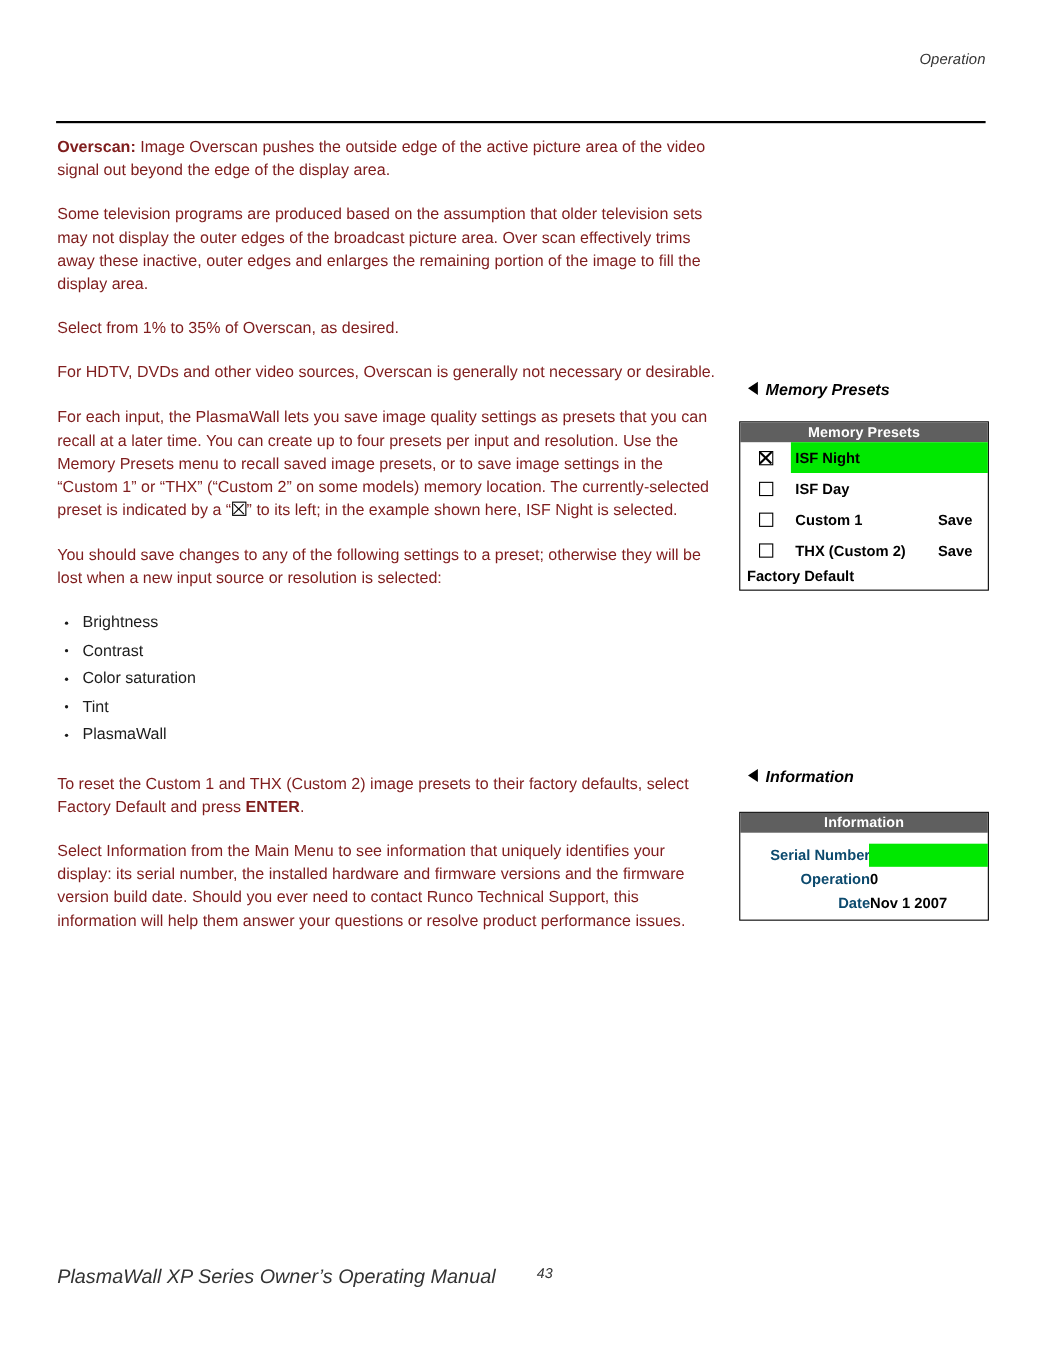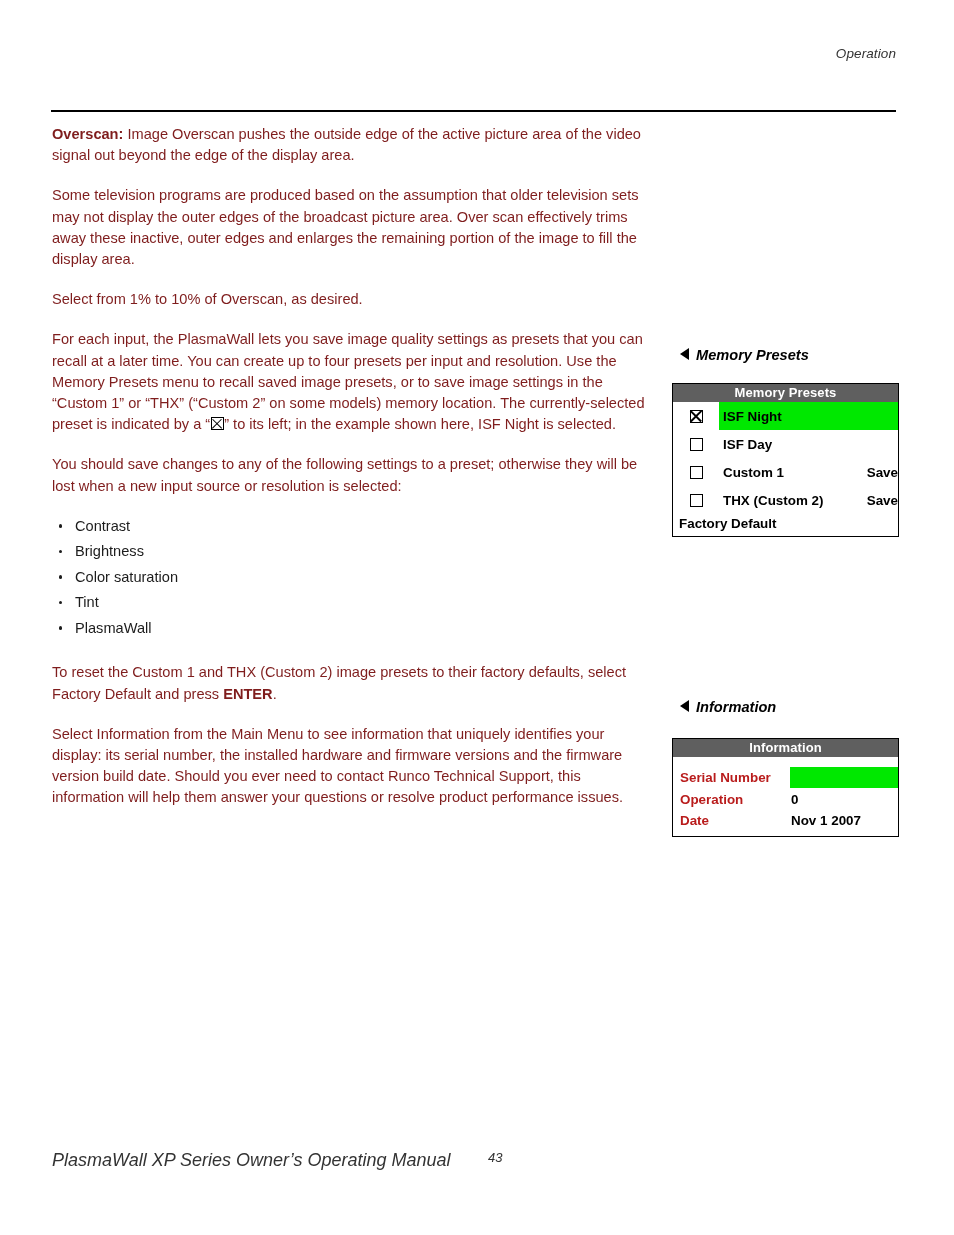--- a/index.html
+++ b/index.html
@@ -195,43 +195,45 @@
   .mp-label {
     font-weight: bold;
     font-size: 13.4px;
     color: #000;
   }
   .mp-save {
     font-weight: bold;
     font-size: 13.4px;
     color: #000;
     margin-left: auto;
+    margin-right: 14px;
   }
 
   .mp-footer {
     font-weight: bold;
     font-size: 13.4px;
     color: #000;
     padding: 2px 0 5px 6px;
   }
 
   
   .info-body { padding: 9px 0 5px 0; }
   .info-row {
     display: flex;
     align-items: center;
     height: 21px;
     padding-left: 7px;
   }
   .info-key {
     font-weight: bold;
     font-size: 13.4px;
-    color: #b91c1c;
+    color: #0c4a6e;
     width: 111px;
     flex: 0 0 111px;
+    text-align: right;
   }
   .info-val {
     font-weight: bold;
     font-size: 13.4px;
     color: #000;
   }
   .info-row.redacted { height: 23px; }
   .info-redact {
     background: #00e800;
     height: 21px;
@@ -271,30 +273,31 @@
 
   <div class="running-head">Operation</div>
   <div class="head-rule"></div>
 
   <div class="body-col">
 
     <p><b>Overscan:</b><span> Image Overscan pushes the outside edge of the active picture area of the video signal out beyond the edge of the display area.</span></p>
 
     <p>Some television programs are produced based on the assumption that older television sets may not display the outer edges of the broadcast picture area. Over scan effectively trims away these inactive, outer edges and enlarges the remaining portion of the image to fill the display area.</p>
 
-    <p>Select from 1% to 10% of Overscan, as desired.</p>
-
+    <p>Select from 1% to 35% of Overscan, as desired.</p>
+
+    <p>For HDTV, DVDs and other video sources, Overscan is generally not necessary or desirable.</p>
 
     <p><span>For each input, the PlasmaWall lets you save image quality settings as presets that you can recall at a later time. You can create up to four presets per input and resolution. Use the Memory Presets menu to recall saved image presets, or to save image settings in the “Custom 1” or “THX” (“Custom 2” on some models) memory location. The currently-selected preset is indicated by a “</span><span class="boxglyph"></span><span>” to its left; in the example shown here, ISF Night is selected.</span></p>
 
     <p class="tight">You should save changes to any of the following settings to a preset; otherwise they will be lost when a new input source or resolution is selected:</p>
 
     <ul class="bullets">
+      <li>Brightness</li>
       <li>Contrast</li>
-      <li>Brightness</li>
       <li>Color saturation</li>
       <li>Tint</li>
       <li>PlasmaWall</li>
     </ul>
 
     <p><span>To reset the Custom 1 and THX (Custom 2) image presets to their factory defaults, select Factory Default and press </span><b>ENTER</b><span>.</span></p>
 
     <p>Select Information from the Main Menu to see information that uniquely identifies your display: its serial number, the installed hardware and firmware versions and the firmware version build date. Should you ever need to contact Runco Technical Support, this information will help them answer your questions or resolve product performance issues.</p>
 
   </div>

